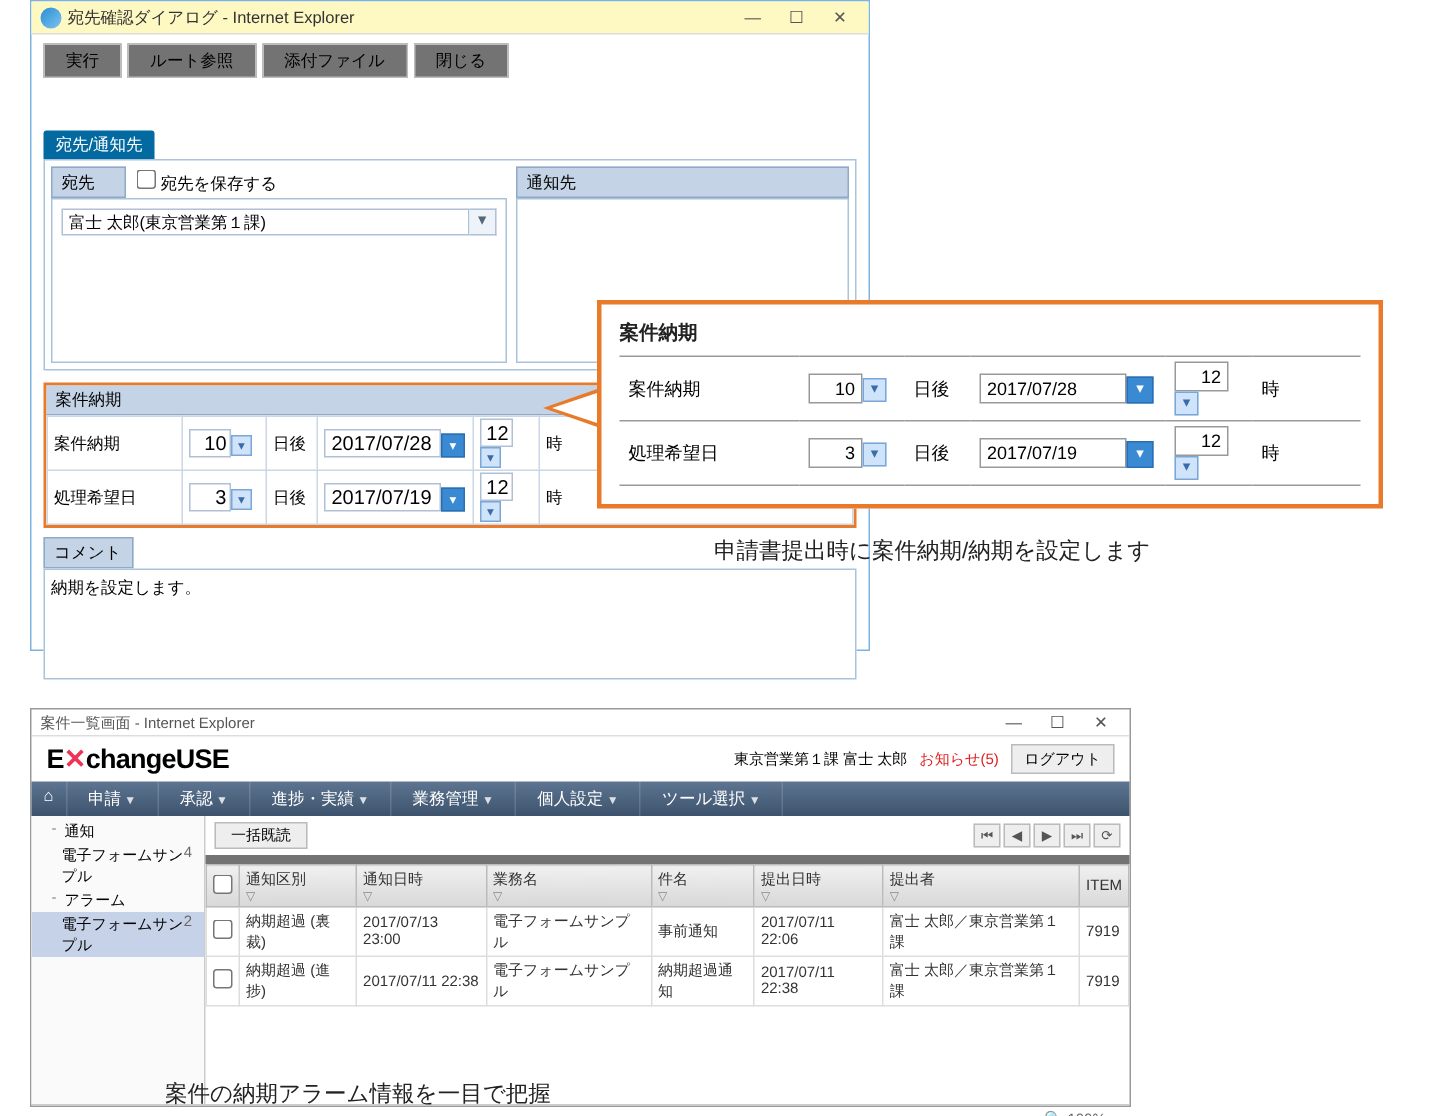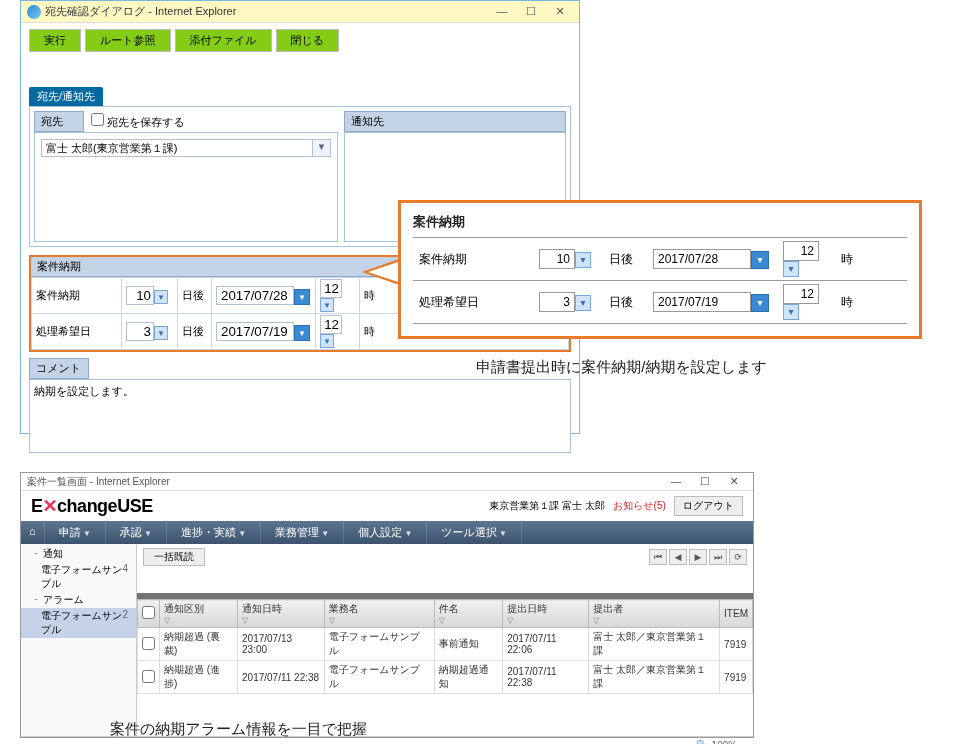--- a/index.html
+++ b/index.html
@@ -3,21 +3,21 @@
 <meta charset="utf-8">
 <style>
 * { box-sizing: border-box; margin: 0; padding: 0; }
 body { font-family: "MS PGothic", "Meiryo", sans-serif; font-size: 11px; background: #fff; width: 960px; height: 744px; position: relative; }
 .window1 { position: absolute; left: 20px; top: 0; width: 560px; height: 434px; border: 1px solid #7db3e0; background: #fff; }
 .titlebar { height: 22px; background: #fef9c3; border-bottom: 1px solid #ddd; display: flex; align-items: center; padding: 0 6px; }
 .titlebar .ie-icon { width: 14px; height: 14px; margin-right: 4px; background: linear-gradient(135deg,#2a8dd4,#7cc3f1); border-radius: 50%; }
 .titlebar .ttl { flex: 1; font-size: 11px; color: #333; }
 .winbtns span { display: inline-block; width: 26px; text-align: center; color: #555; }
 .toolbar { padding: 6px 8px; display: flex; gap: 4px; }
-.btn { background: #84cc16; border: 1px solid #bdbdbd; padding: 3px 14px; font-size: 11px; cursor: pointer; }
+.btn { background: #737373; border: 1px solid #bdbdbd; padding: 3px 14px; font-size: 11px; cursor: pointer; }
 .tab-hdr { display: inline-block; background: #0369a1; color: #fff; font-size: 11px; padding: 2px 8px; margin-left: 8px; border-radius: 2px 2px 0 0; margin-top: 29px; }
 .main-box { margin: 0 8px 8px 8px; border: 1px solid #a9c3db; padding: 4px; position: relative; }
 .row2 { display: flex; gap: 6px; }
 .colL { flex: 1; }
 .colR { width: 222px; }
 .sec-h { background: #c4d3e5; border: 1px solid #8fa9c8; padding: 2px 6px; font-size: 11px; }
 .box { border: 1px solid #a9c3db; height: 110px; position: relative; background: #fff; }
 .save-chk { margin-left: 7px; font-size: 11px; }
 .dd { position: absolute; top: 6px; left: 6px; right: 6px; display: flex; }
 .dd input[type=text] { flex: 1; border: 1px solid #b0c1d6; padding: 2px 4px; font-size: 11px; }
@@ -57,21 +57,21 @@
 .nav2 { background: linear-gradient(#5d7591,#3d536d); color: #fff; display: flex; font-size: 11px; }
 .nav2 .nitem { padding: 4px 14px; border-right: 1px solid rgba(255,255,255,0.15); }
 .nav2 .nitem.small { padding: 4px 8px; }
 .nav2 .dv::after { content: " ▼"; font-size: 8px; opacity: .8; }
 .w2-body { display: flex; height: 192px; }
 .tree { width: 116px; border-right: 1px solid #ccc; font-size: 10px; padding: 2px 0; background: #fafafa; overflow: hidden; }
 .tree .ti { padding: 1px 4px 1px 10px; display: flex; }
 .tree .ti .cnt { margin-left: auto; padding-right: 4px; color: #666; }
 .tree .ti.sel { background: #c6d2e8; }
 .tree .ti .bx { display: inline-block; width: 10px; text-align: center; color: #888; margin-right: 2px; }
-.content2 { flex: 1; display: flex; flex-direction: column; gap: 23px; }
+.content2 { flex: 1; display: flex; flex-direction: column; }
 .pager { padding: 4px 6px; display: flex; align-items: center; }
 .pager .scan { border: 1px solid #bbb; background: #eee; padding: 1px 10px; font-size: 10px; }
 .pager .pgbtns { margin-left: auto; display: flex; gap: 2px; }
 .pager .pgbtns span { border: 1px solid #bbb; background: #eee; width: 18px; height: 16px; text-align: center; font-size: 9px; line-height: 14px; color: #555; }
 .grid { flex: 1; overflow: hidden; border-top: 6px solid #737373; }
 .grid table { width: 100%; border-collapse: collapse; font-size: 10px; }
 .grid th { background: linear-gradient(#f0f0f0,#d8d8d8); border: 1px solid #bbb; padding: 2px 4px; font-weight: normal; color: #333; text-align: left; }
 .grid th .flt { display: block; font-size: 8px; color: #888; }
 .grid td { border: 1px solid #ddd; padding: 2px 4px; color: #333; }
 .grid .chk { width: 14px; text-align: center; }

